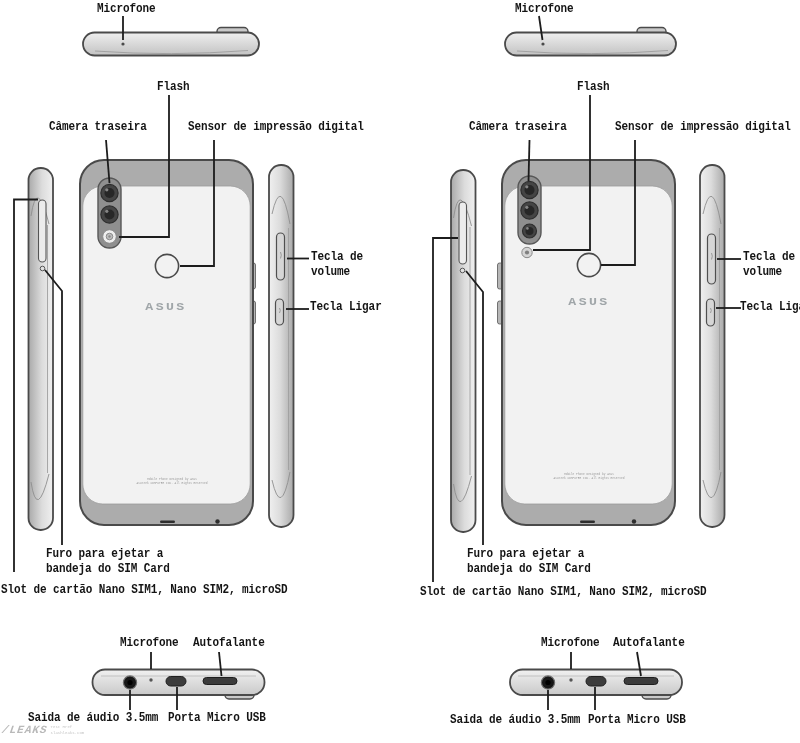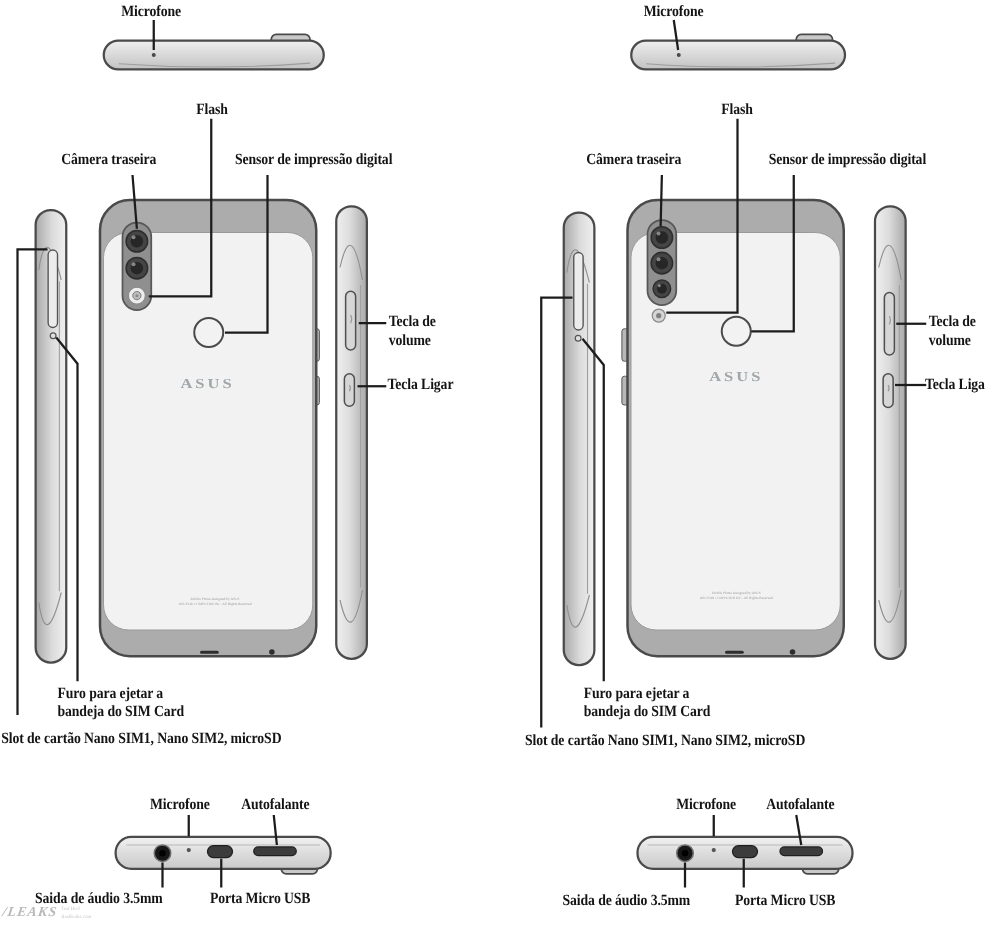--- a/index.html
+++ b/index.html
@@ -1,17 +1,17 @@
 <!DOCTYPE html>
 <html><head>
 <meta charset="utf-8">
 <style>
   html,body{margin:0;padding:0;background:#fff;}
   #page{position:relative;width:800px;height:743px;background:#ffffff;overflow:hidden;
-        font-family:Liberation Serif, serif;}
+        font-family:Liberation Mono, monospace;}
   svg{position:absolute;left:0;top:0;}
   .lbl{position:absolute;font-weight:700;font-size:12.5px;color:#141414;white-space:nowrap;
        transform:scaleX(0.88);transform-origin:0 0;line-height:1.16;letter-spacing:-0.1px;}
   .asus{position:absolute;font-weight:700;font-size:11px;color:#a0a6a9;letter-spacing:2px;
         width:48px;text-align:center;transform:scaleX(1.2);}
   .fineprint{position:absolute;width:120px;text-align:center;font-size:4px;color:#9b9b9b;
              line-height:1.5;transform:scale(0.72);transform-origin:center top;}
   .watermark{position:absolute;left:2px;top:724px;display:flex;align-items:flex-start;gap:3px;}
   .wm-logo{font-style:italic;font-weight:700;font-size:11px;color:#b9b9b9;letter-spacing:1px;
            transform:skewX(-8deg);}

